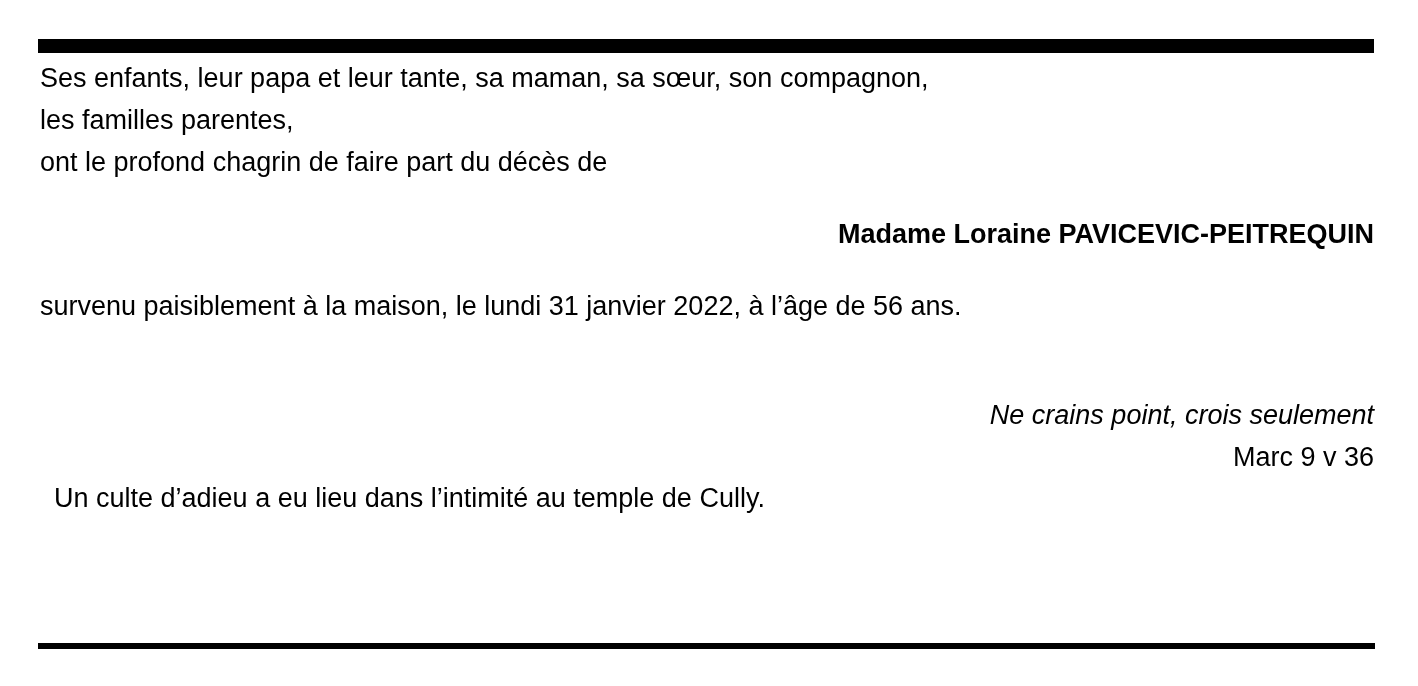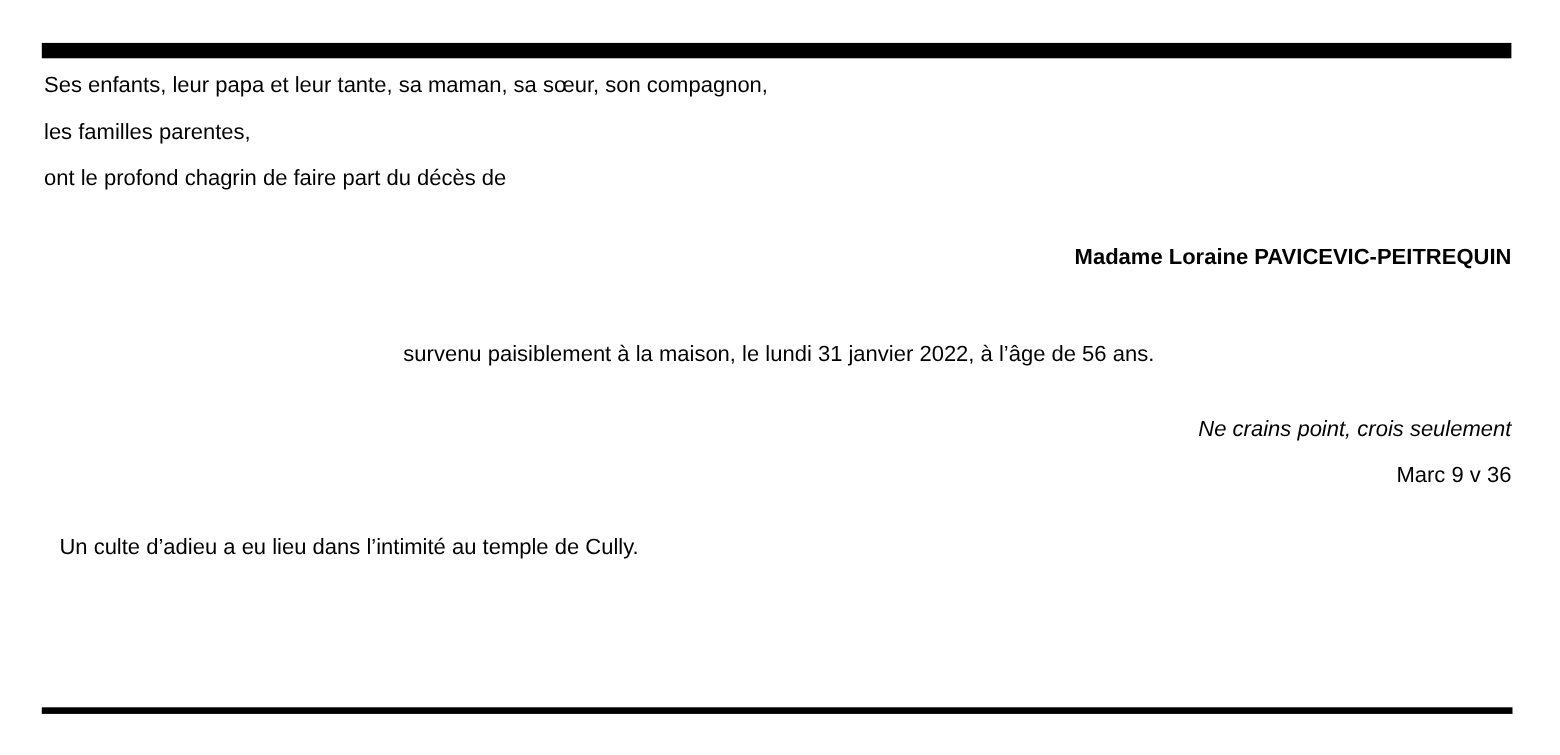--- a/index.html
+++ b/index.html
@@ -7,21 +7,21 @@
     padding: 0;
     background: #ffffff;
   }
   .sheet {
     position: relative;
     width: 1418px;
     height: 686px;
     background: #ffffff;
     overflow: hidden;
     font-family: "Liberation Sans", "DejaVu Sans", sans-serif;
-    font-size: 20px;
+    font-size: 27px;
     line-height: 42px;
     color: #000000;
   }
   .rule-top {
     position: absolute;
     left: 38px;
     top: 39px;
     width: 1336px;
     height: 14px;
     background: #000000;
@@ -44,33 +44,33 @@
     position: absolute;
     left: 38px;
     top: 213px;
     width: 1336px;
     text-align: right;
     font-weight: bold;
   }
   .death-block {
     position: absolute;
     left: 40px;
-    top: 301px;
+    top: 285px;
     width: 1336px;
-    text-align: center;
   }
   .quote-block {
     position: absolute;
     left: 38px;
     top: 369px;
     width: 1336px;
     text-align: right;
   }
   .quote-text {
     font-style: italic;
+    margin-top: 25px;
   }
   .closing-block {
     position: absolute;
     left: 54px;
     top: 477px;
     width: 1336px;
   }
   .line {
     white-space: nowrap;
   }

